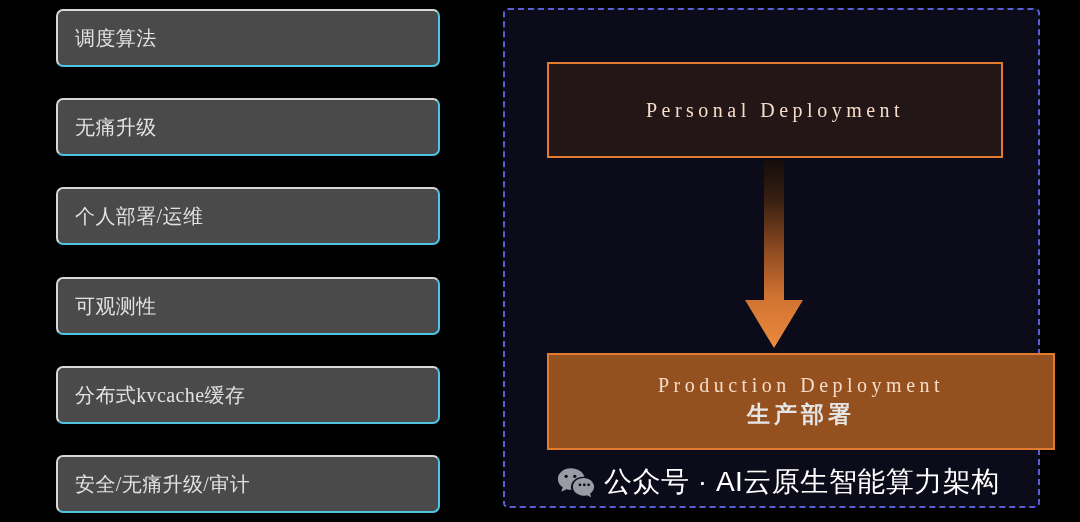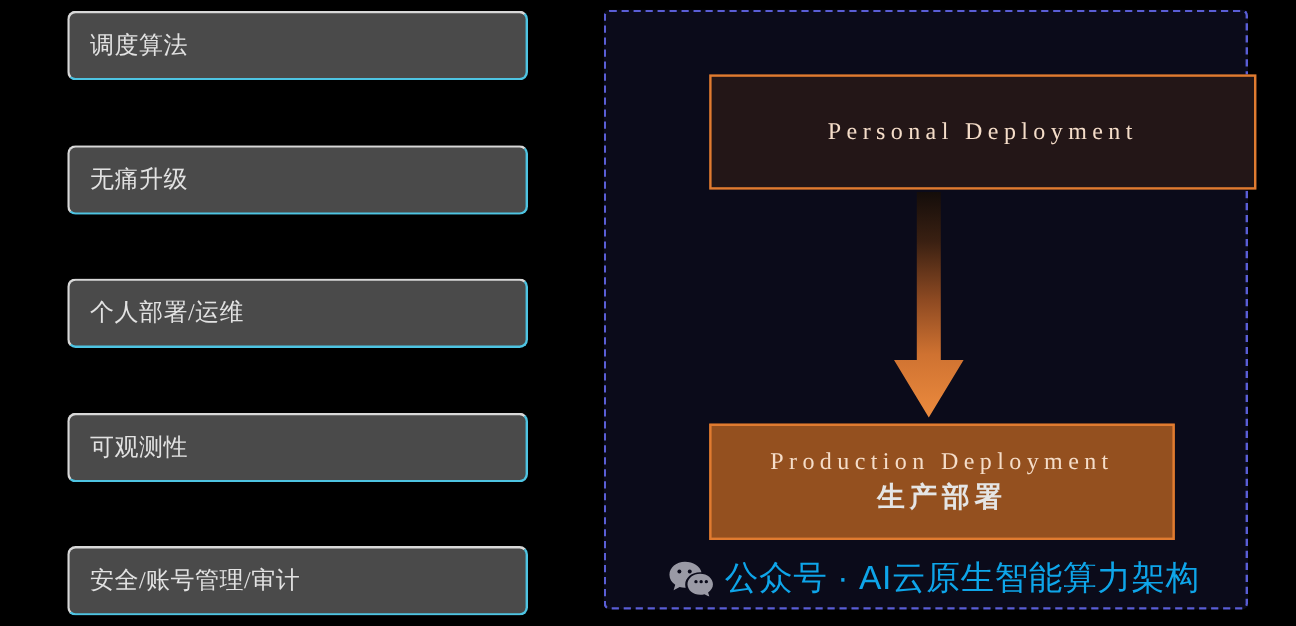--- a/index.html
+++ b/index.html
@@ -64,33 +64,32 @@
   }
 
   .deploy-box {
     position: absolute;
     box-sizing: border-box;
     display: flex;
     flex-direction: column;
     align-items: center;
     justify-content: center;
     border: 2px solid #e07b30;
-    margin-left: 44px;
   }
   #personal-deployment-box {
     left: 42px;
     top: 52px;
     width: 456px;
     height: 96px;
     background: #231617;
   }
   #production-deployment-box {
     left: 42px;
     top: 343px;
-    width: 388px;
+    width: 508px;
     height: 97px;
     background: #94501f;
   }
 
   .deploy-title-en {
     color: #f5ddc9;
     font-size: 20px;
     letter-spacing: 4.5px;
     line-height: 1.15;
     white-space: nowrap;
@@ -128,21 +127,21 @@
     display: flex;
     align-items: center;
     gap: 9px;
   }
   #wechat-icon {
     width: 38px;
     height: 30px;
     flex: 0 0 auto;
   }
   #watermark-text {
-    color: #0ea5e9;
+    color: #ffffff;
     font-family: "Liberation Sans", "DejaVu Sans", sans-serif;
     font-size: 28px;
     letter-spacing: 0.5px;
     line-height: 1;
     white-space: nowrap;
   }
 </style>
 </head>
 <body>
 
@@ -153,21 +152,24 @@
   <div class="capability-item">
     <span class="capability-label">无痛升级</span>
   </div>
   <div class="capability-item">
     <span class="capability-label">个人部署/运维</span>
   </div>
   <div class="capability-item">
     <span class="capability-label">可观测性</span>
   </div>
   <div class="capability-item">
-    <span class="capability-label">安全/账号管理/审计</span>
+    <span class="capability-label">分布式kvcache缓存</span>
+  </div>
+  <div class="capability-item">
+    <span class="capability-label">安全/无痛升级/审计</span>
   </div>
 </div>
 
 <div id="right-panel">
 
   <div class="deploy-box" id="personal-deployment-box">
     <div class="deploy-title-en">Personal Deployment</div>
   </div>
 
   <svg id="flow-arrow" viewBox="0 0 66 192" xmlns="http://www.w3.org/2000/svg">

